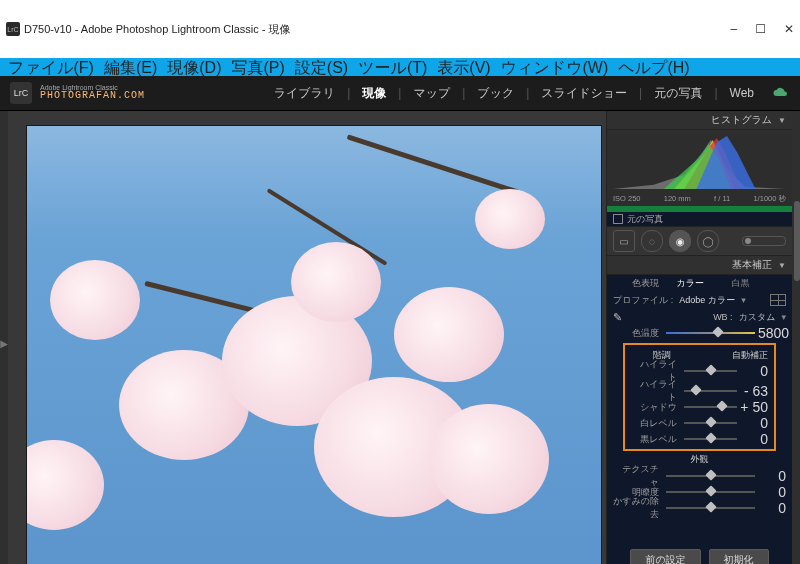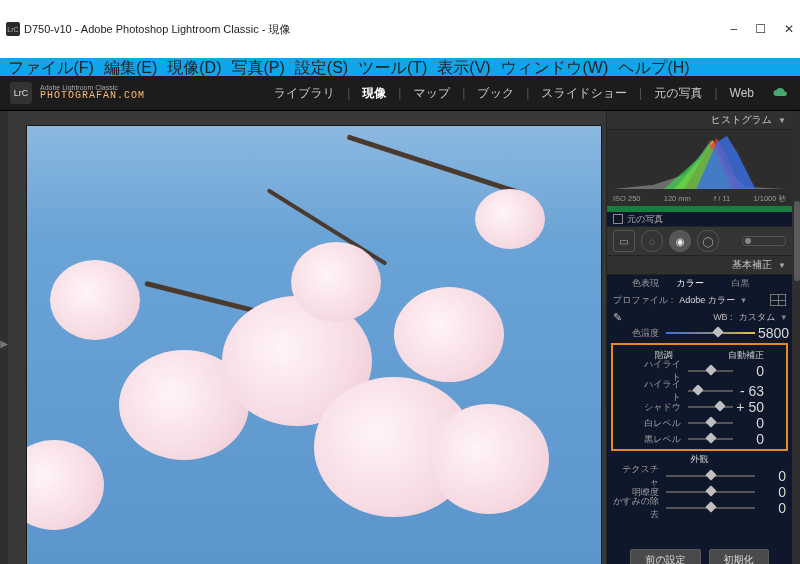--- a/index.html
+++ b/index.html
@@ -56,21 +56,21 @@
   .split .lhalf{flex:1;text-align:center;color:#ccc;padding-right:14px}
   .split .rhalf{flex:1;color:#ccc}
   .split.colormode .lhalf{color:#fff}
   .split.colormode .rhalf{color:#888}
   .profile{display:flex;align-items:center;height:18px;padding:0 6px;gap:6px}
   .profile .plabel{color:#9e9e9e}
   .profile .pval{color:#ddd}
   .profile .grid{margin-left:auto;width:14px;height:10px;border:1px solid #777;background:linear-gradient(#777,#777) center/1px 100% no-repeat,linear-gradient(#777,#777) center/100% 1px no-repeat}
   .wbrow{display:flex;align-items:center;height:16px;padding:0 6px;gap:6px}
   .eyedrop{font-size:11px;color:#bbb}
-  .highlightbox{border:2px solid #e68a1f;margin:2px 4px;padding:2px 16px}
+  .highlightbox{border:2px solid #e68a1f;margin:2px 16px;padding:2px 0}
   .bottombtns{display:flex;gap:8px;justify-content:center;padding:6px 0 4px}
   .btn{background:#4a4a4a;border:1px solid #5a5a5a;color:#ddd;padding:3px 14px;font-size:10px;border-radius:2px}
   .footer{height:24px;background:#2d2d2d;display:flex;align-items:center;padding:0 10px;gap:10px;color:#999;border-top:1px solid #000}
   .viewsw{display:flex;gap:1px}
   .vw{width:18px;height:14px;background:#4a4a4a;border:1px solid #5a5a5a}
   .vw.active{background:#666}
   .stars{color:#ccc;font-size:12px;letter-spacing:1px}
   .soft{display:flex;align-items:center;gap:4px;font-size:10px}
   .soft .chk{width:8px;height:8px;border:1px solid #888}
   .scrollthumb{position:absolute;right:0;top:90px;width:6px;height:80px;background:#5a5a5a;border-radius:3px}

